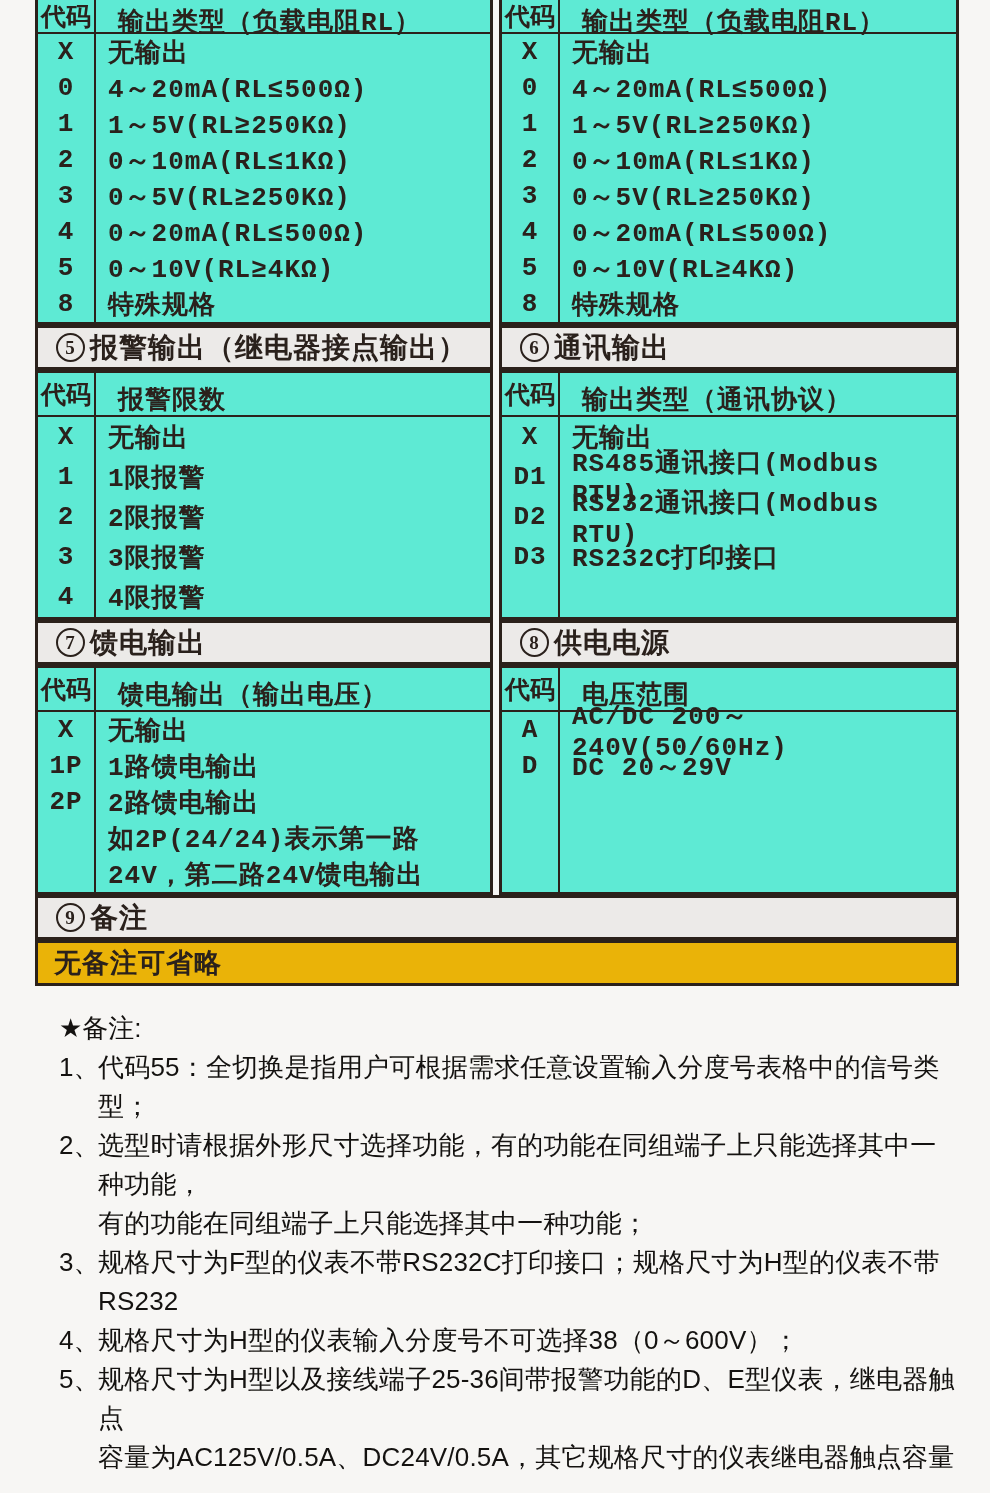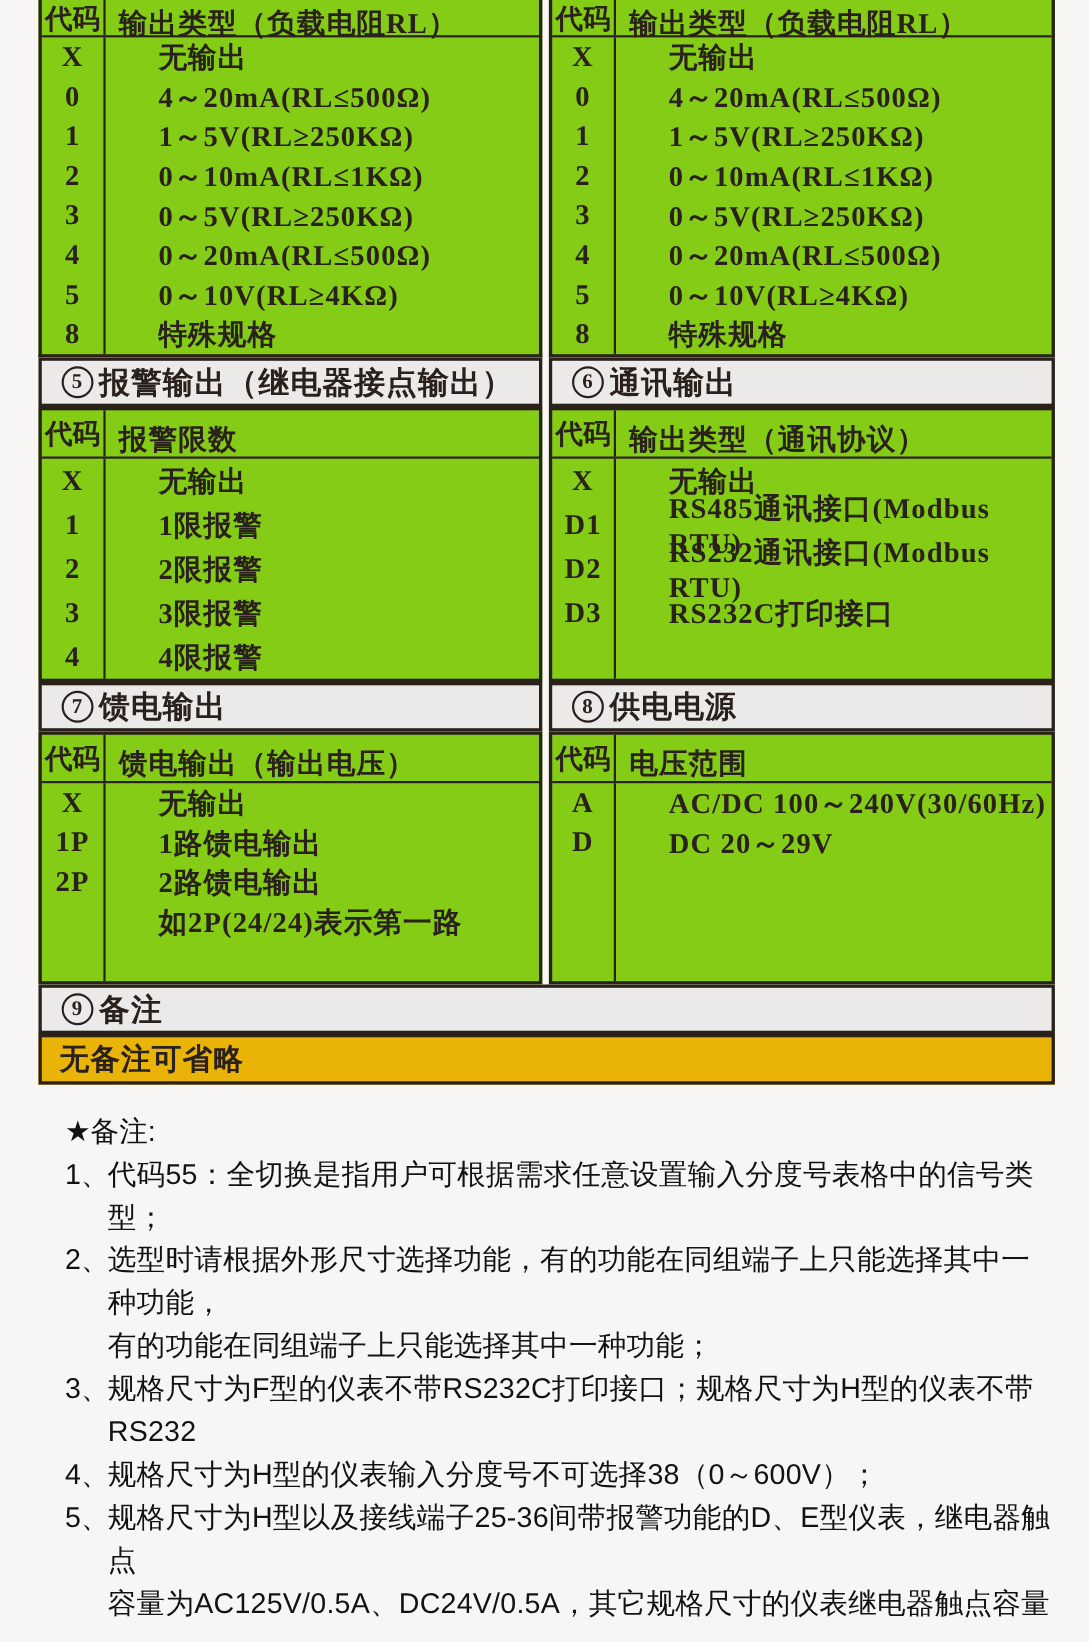--- a/index.html
+++ b/index.html
@@ -6,30 +6,30 @@
   body{
     width:990px;height:1493px;overflow:hidden;
     background:#f7f6f4;color:#2a211c;
     font-family:"Liberation Serif","DejaVu Serif",serif;
   }
   .page{padding:0 31px 0 35px;}
   .grid{display:grid;grid-template-columns:458px 460px;column-gap:6px;}
   .full{grid-column:1 / -1;}
 
   
-  .tbl{border:3px solid #2b211b;background:#84cc16;box-sizing:border-box;}
+  .tbl{border:3px solid #2b211b;background:#5eead4;box-sizing:border-box;font-family:Liberation Mono, monospace;}
   .tbl.notop{border-top:0;}
   .thead{display:flex;border-bottom:2px solid #2b211b;}
   .th{display:flex;align-items:center;font-weight:bold;font-size:26px;letter-spacing:1px;}
   .th.codeh{width:56px;border-right:2px solid #2b211b;justify-content:center;font-size:25px;letter-spacing:0;flex:none;}
-  .th.mainh{flex:1;padding-left:12px;margin-top:11px;}
+  .th.mainh{flex:1;padding-left:22px;margin-top:11px;}
   .tbody{display:flex;align-items:stretch;}
   .bcol{display:flex;flex-direction:column;}
   .bcol.codec{width:56px;border-right:2px solid #2b211b;flex:none;}
-  .bcol.mainc{flex:1;margin-left:36px;}
+  .bcol.mainc{flex:1;}
   .cell{display:flex;align-items:center;font-weight:bold;font-size:26px;letter-spacing:1px;flex:none;}
   .codec .cell{justify-content:center;}
   .mainc .cell{padding-left:12px;}
 
   
   .top .thead{height:32px;}
   .top .cell{height:36px;}
   .mid .thead{height:42px;}
   .mid .cell{height:40px;}
   .mid .tbody{height:200px;}
@@ -203,38 +203,39 @@
             <div class="cell">2P</div>
             <div class="cell"></div>
             <div class="cell"></div>
           </div>
         <div class="bcol mainc">
 
         <div class="cell">无输出</div>
             <div class="cell">1路馈电输出</div>
             <div class="cell">2路馈电输出</div>
             <div class="cell">如2P(24/24)表示第一路</div>
+            <div class="cell">24V，第二路24V馈电输出</div>
           </div>
       </div>
     </div>
 
     <div class="tbl third">
       <div class="thead">
         <div class="th codeh">代码</div>
         <div class="th mainh">电压范围</div>
       </div>
       <div class="tbody">
         <div class="bcol codec">
 
         <div class="cell">A</div>
             <div class="cell">D</div>
           </div>
         <div class="bcol mainc">
 
-        <div class="cell">AC/DC 100～240V(30/60Hz)</div>
+        <div class="cell">AC/DC 200～240V(50/60Hz)</div>
             <div class="cell">DC 20～29V</div>
           </div>
       </div>
     </div>
 
     <div class="sec full">
       <span class="circ">9</span>
       <span>备注</span>
     </div>
     <div class="remark-content full">无备注可省略</div>

